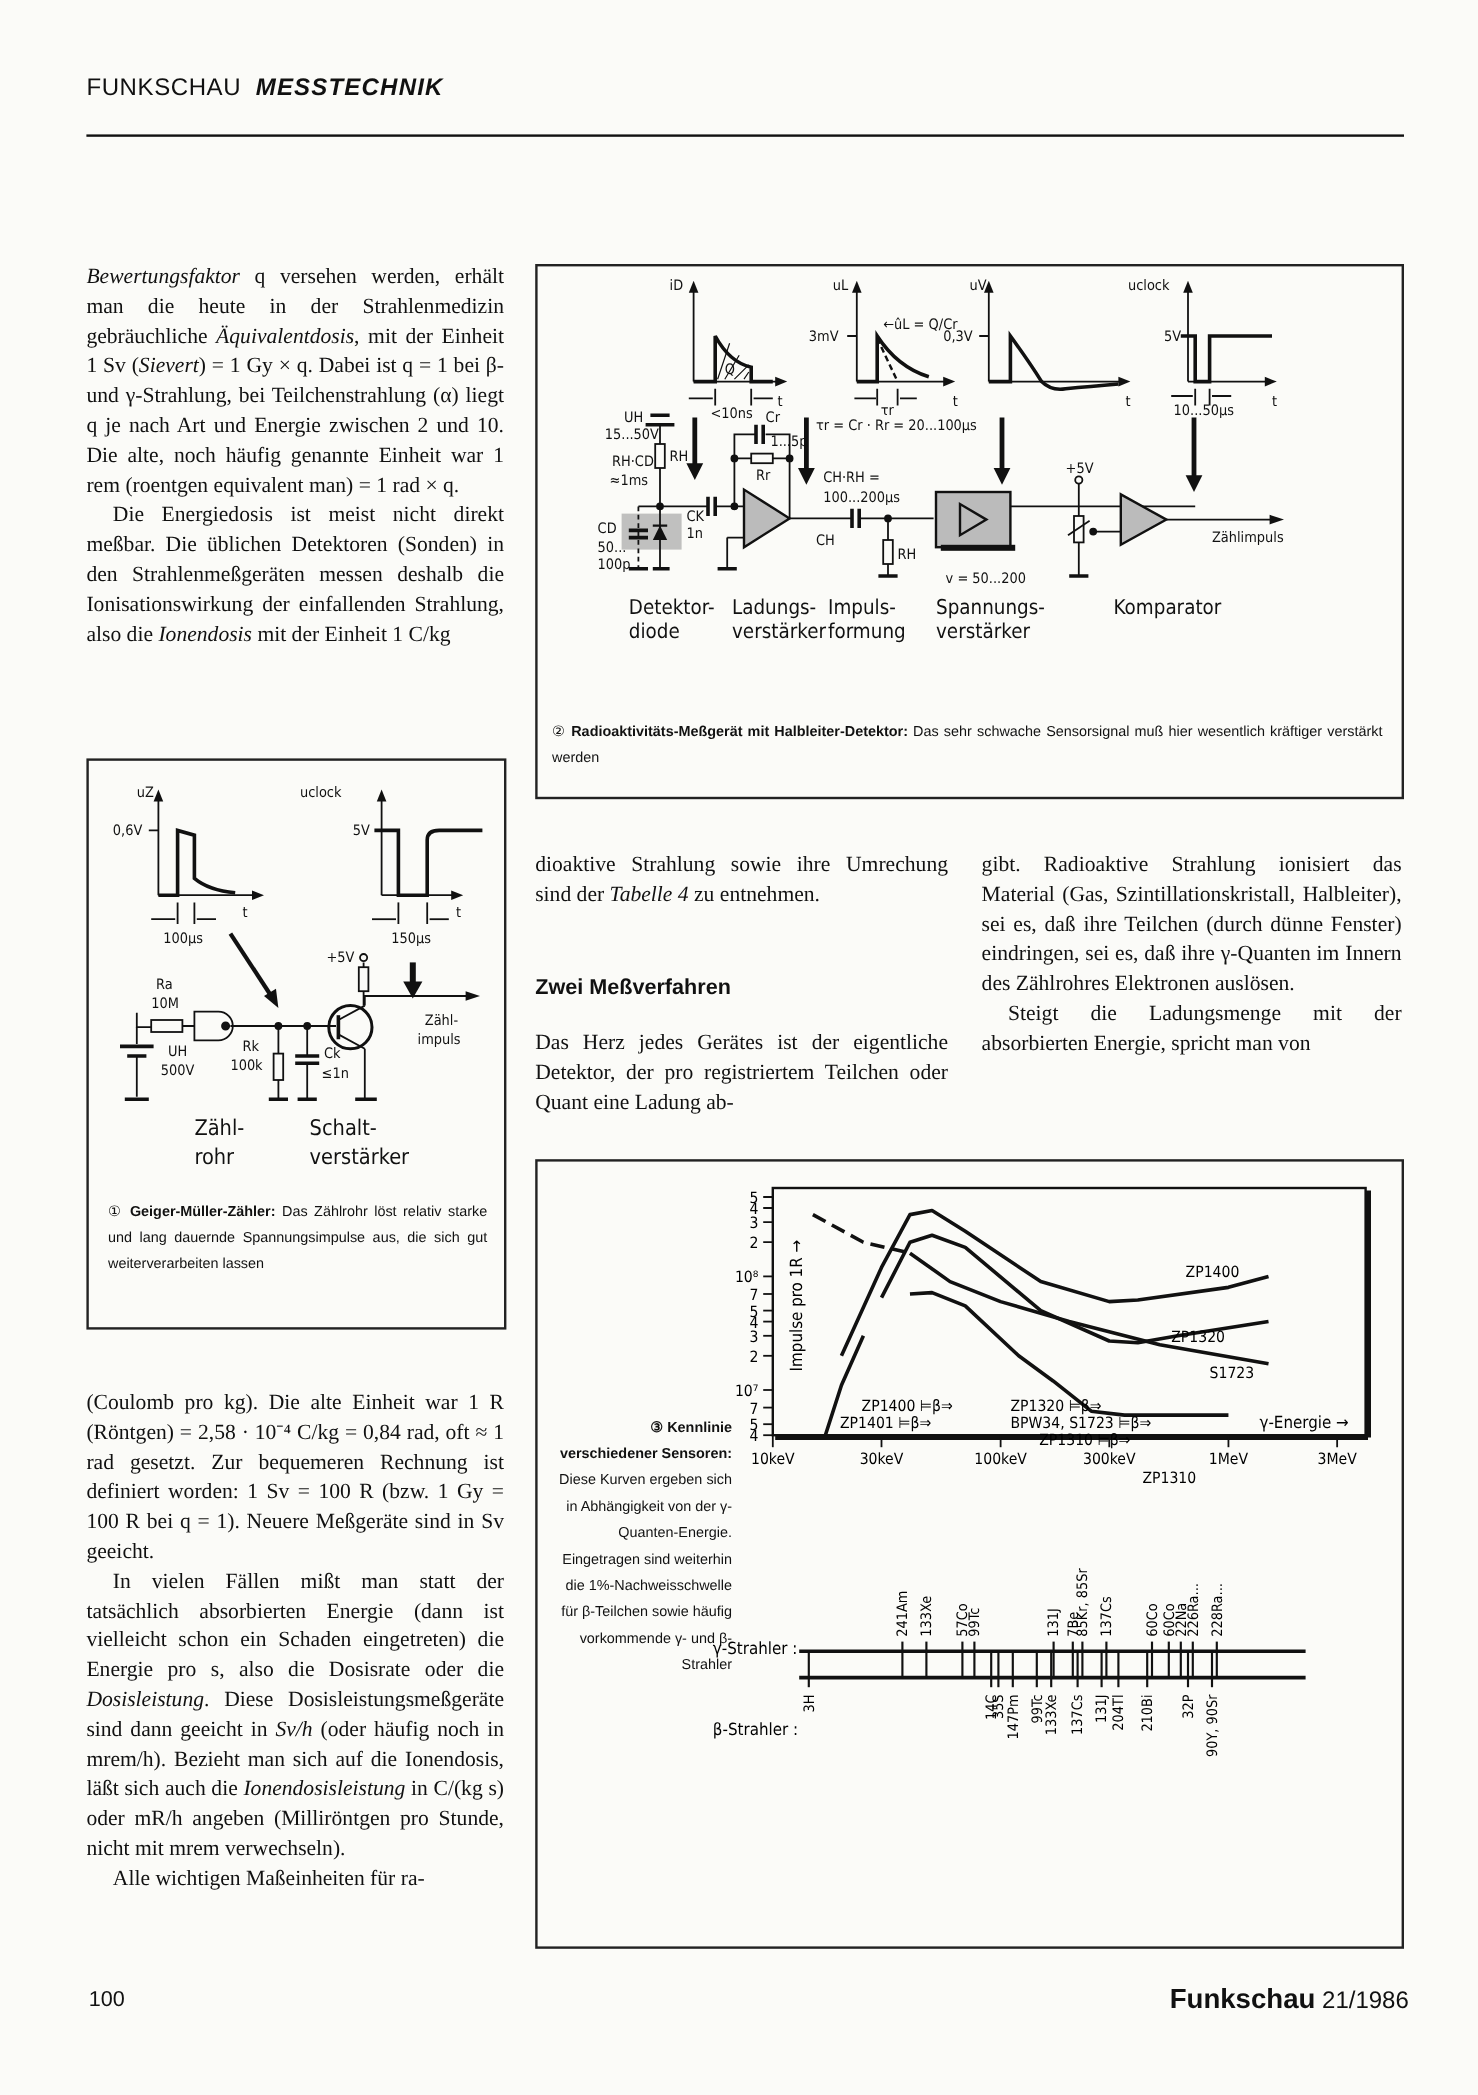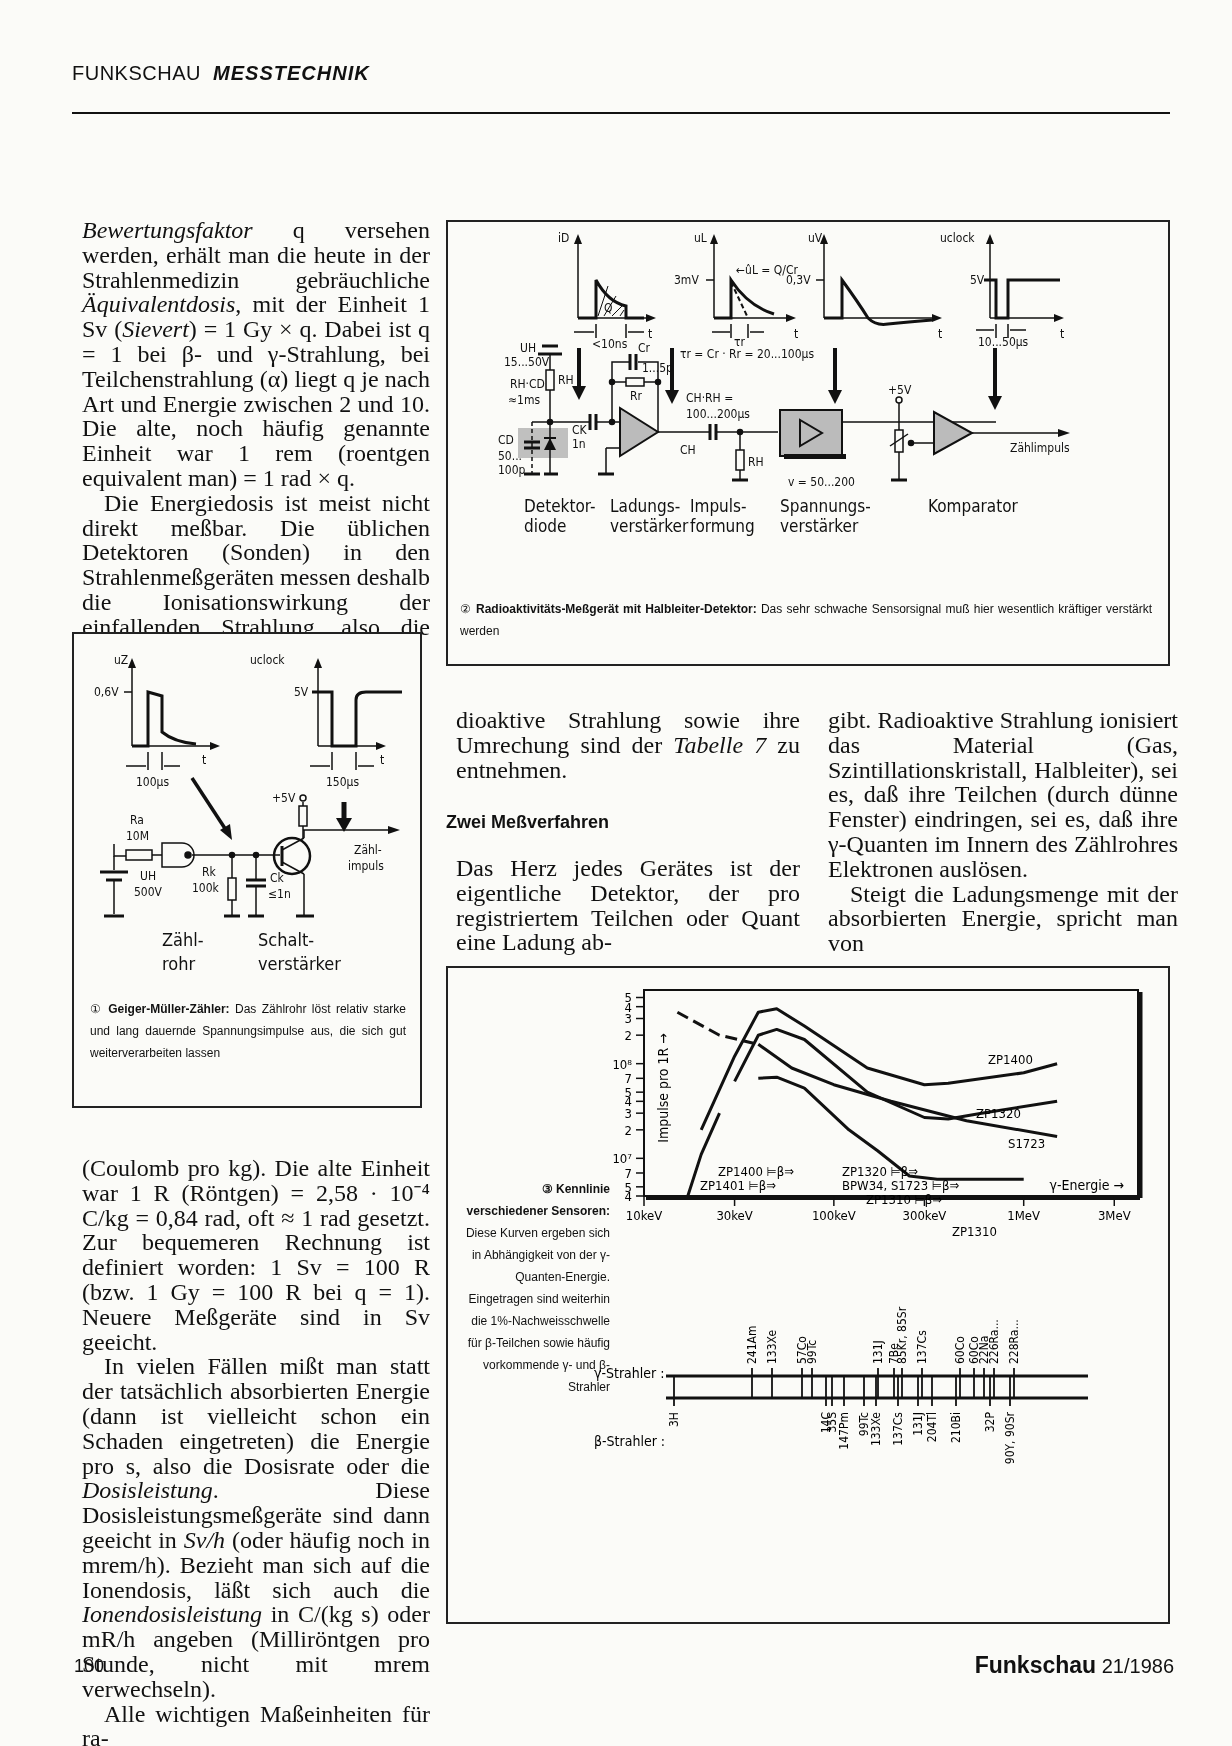--- a/index.html
+++ b/index.html
@@ -1,21 +1,21 @@
 <!DOCTYPE html>
 <html><head>
 <meta charset="utf-8">
 <style>
   html,body{margin:0;padding:0;}
   body{width:1232px;height:1746px;position:relative;background:#fbfbf8;color:#111;overflow:hidden;font-family:"Liberation Serif",serif;}
   .hdr{position:absolute;left:72px;top:62px;font-family:"Liberation Sans",sans-serif;font-size:20px;letter-spacing:0.5px;}
   .hdr .a{font-weight:normal;}
   .hdr .b{font-weight:900;font-style:italic;letter-spacing:1px;}
   .rule{position:absolute;left:72px;top:112px;width:1098px;height:2px;background:#111;}
-  .col{position:absolute;font-size:24px;line-height:24.8px;text-align:justify;margin-left:10px;}
+  .col{position:absolute;font-size:18px;line-height:24.8px;text-align:justify;}
   .col p{margin:0;}
   .col .ind{text-indent:22px;}
   .box{position:absolute;border:2px solid #222;background:#fbfbf8;}
   .cap{font-family:"Liberation Sans",sans-serif;font-size:12px;line-height:22px;}
   .cap b{font-weight:bold;}
   .h2{position:absolute;font-family:"Liberation Sans",sans-serif;font-weight:900;font-size:18px;}
   .foot-l{position:absolute;left:74px;top:1656px;font-family:"Liberation Sans",sans-serif;font-size:18px;}
   .foot-r{position:absolute;right:58px;top:1652px;font-family:"Liberation Sans",sans-serif;font-size:20px;}
   .foot-r b{font-weight:900;font-size:23px;}
   svg text{font-family:"DejaVu Sans Condensed","DejaVu Sans",sans-serif;}
@@ -310,21 +310,21 @@
         <text x="332" y="310">verstärker</text>
         <text x="480" y="290">Komparator</text>
       </g>
   </svg>
   <div class="cap" style="position:absolute;left:12px;top:376px;width:692px;text-align:justify;">
     <span>②</span> <b>Radioaktivitäts-Meßgerät mit Halbleiter-Detektor:</b><span> Das sehr schwache Sensorsignal muß hier wesentlich kräftiger verstärkt werden</span>
   </div>
 </div>
 
 <div class="col" style="left:446px;top:708px;width:344px;">
-  <p><span>dioaktive Strahlung sowie ihre Umrechung sind der </span><i>Tabelle 7</i><span> zu entnehmen.</span></p>
+  <p><span>dioaktive Strahlung sowie ihre Umrechung sind der </span><i>Tabelle 4</i><span> zu entnehmen.</span></p>
 </div>
 <div class="h2" style="left:446px;top:812px;">Zwei Meßverfahren</div>
 <div class="col" style="left:446px;top:856px;width:344px;">
   <p>Das Herz jedes Gerätes ist der eigentliche Detektor, der pro registriertem Teilchen oder Quant eine Ladung ab-</p>
 </div>
 <div class="col" style="left:818px;top:708px;width:350px;">
   <p>gibt. Radioaktive Strahlung ionisiert das Material (Gas, Szintillationskristall, Halbleiter), sei es, daß ihre Teilchen (durch dünne Fenster) eindringen, sei es, daß ihre γ-Quanten im Innern des Zählrohres Elektronen auslösen.</p>
   <p class="ind">Steigt die Ladungsmenge mit der absorbierten Energie, spricht man von</p>
 </div>
 

